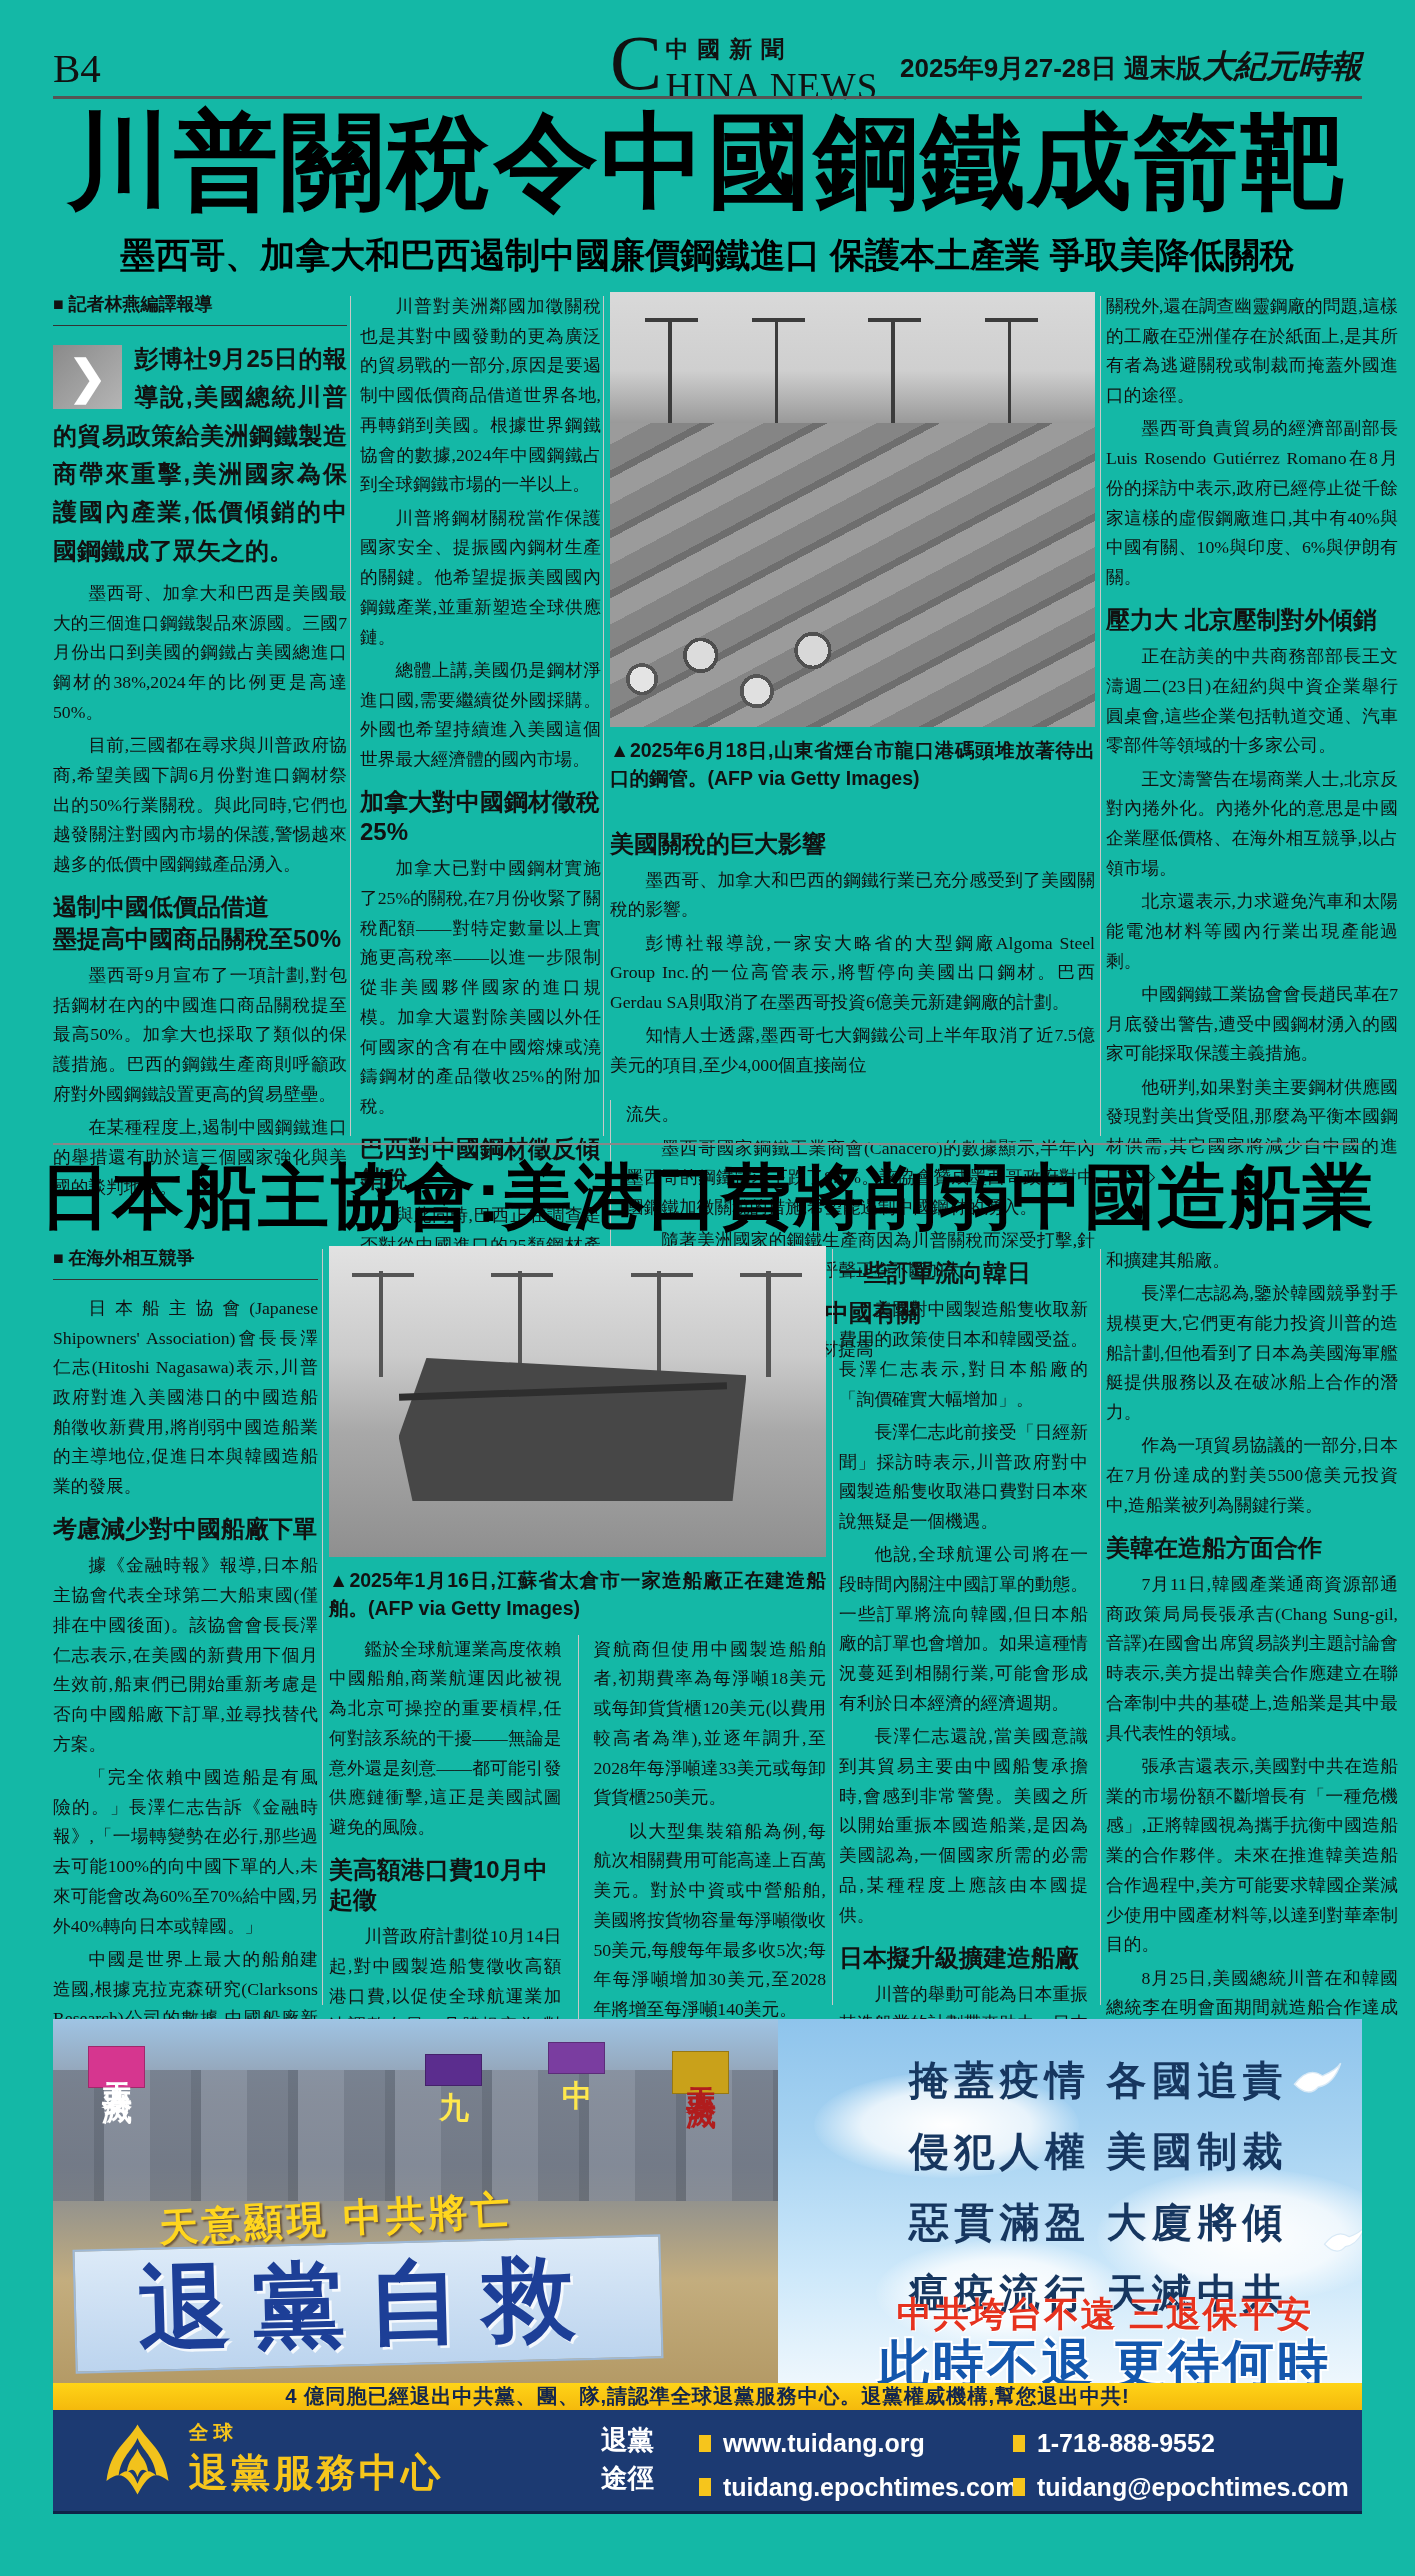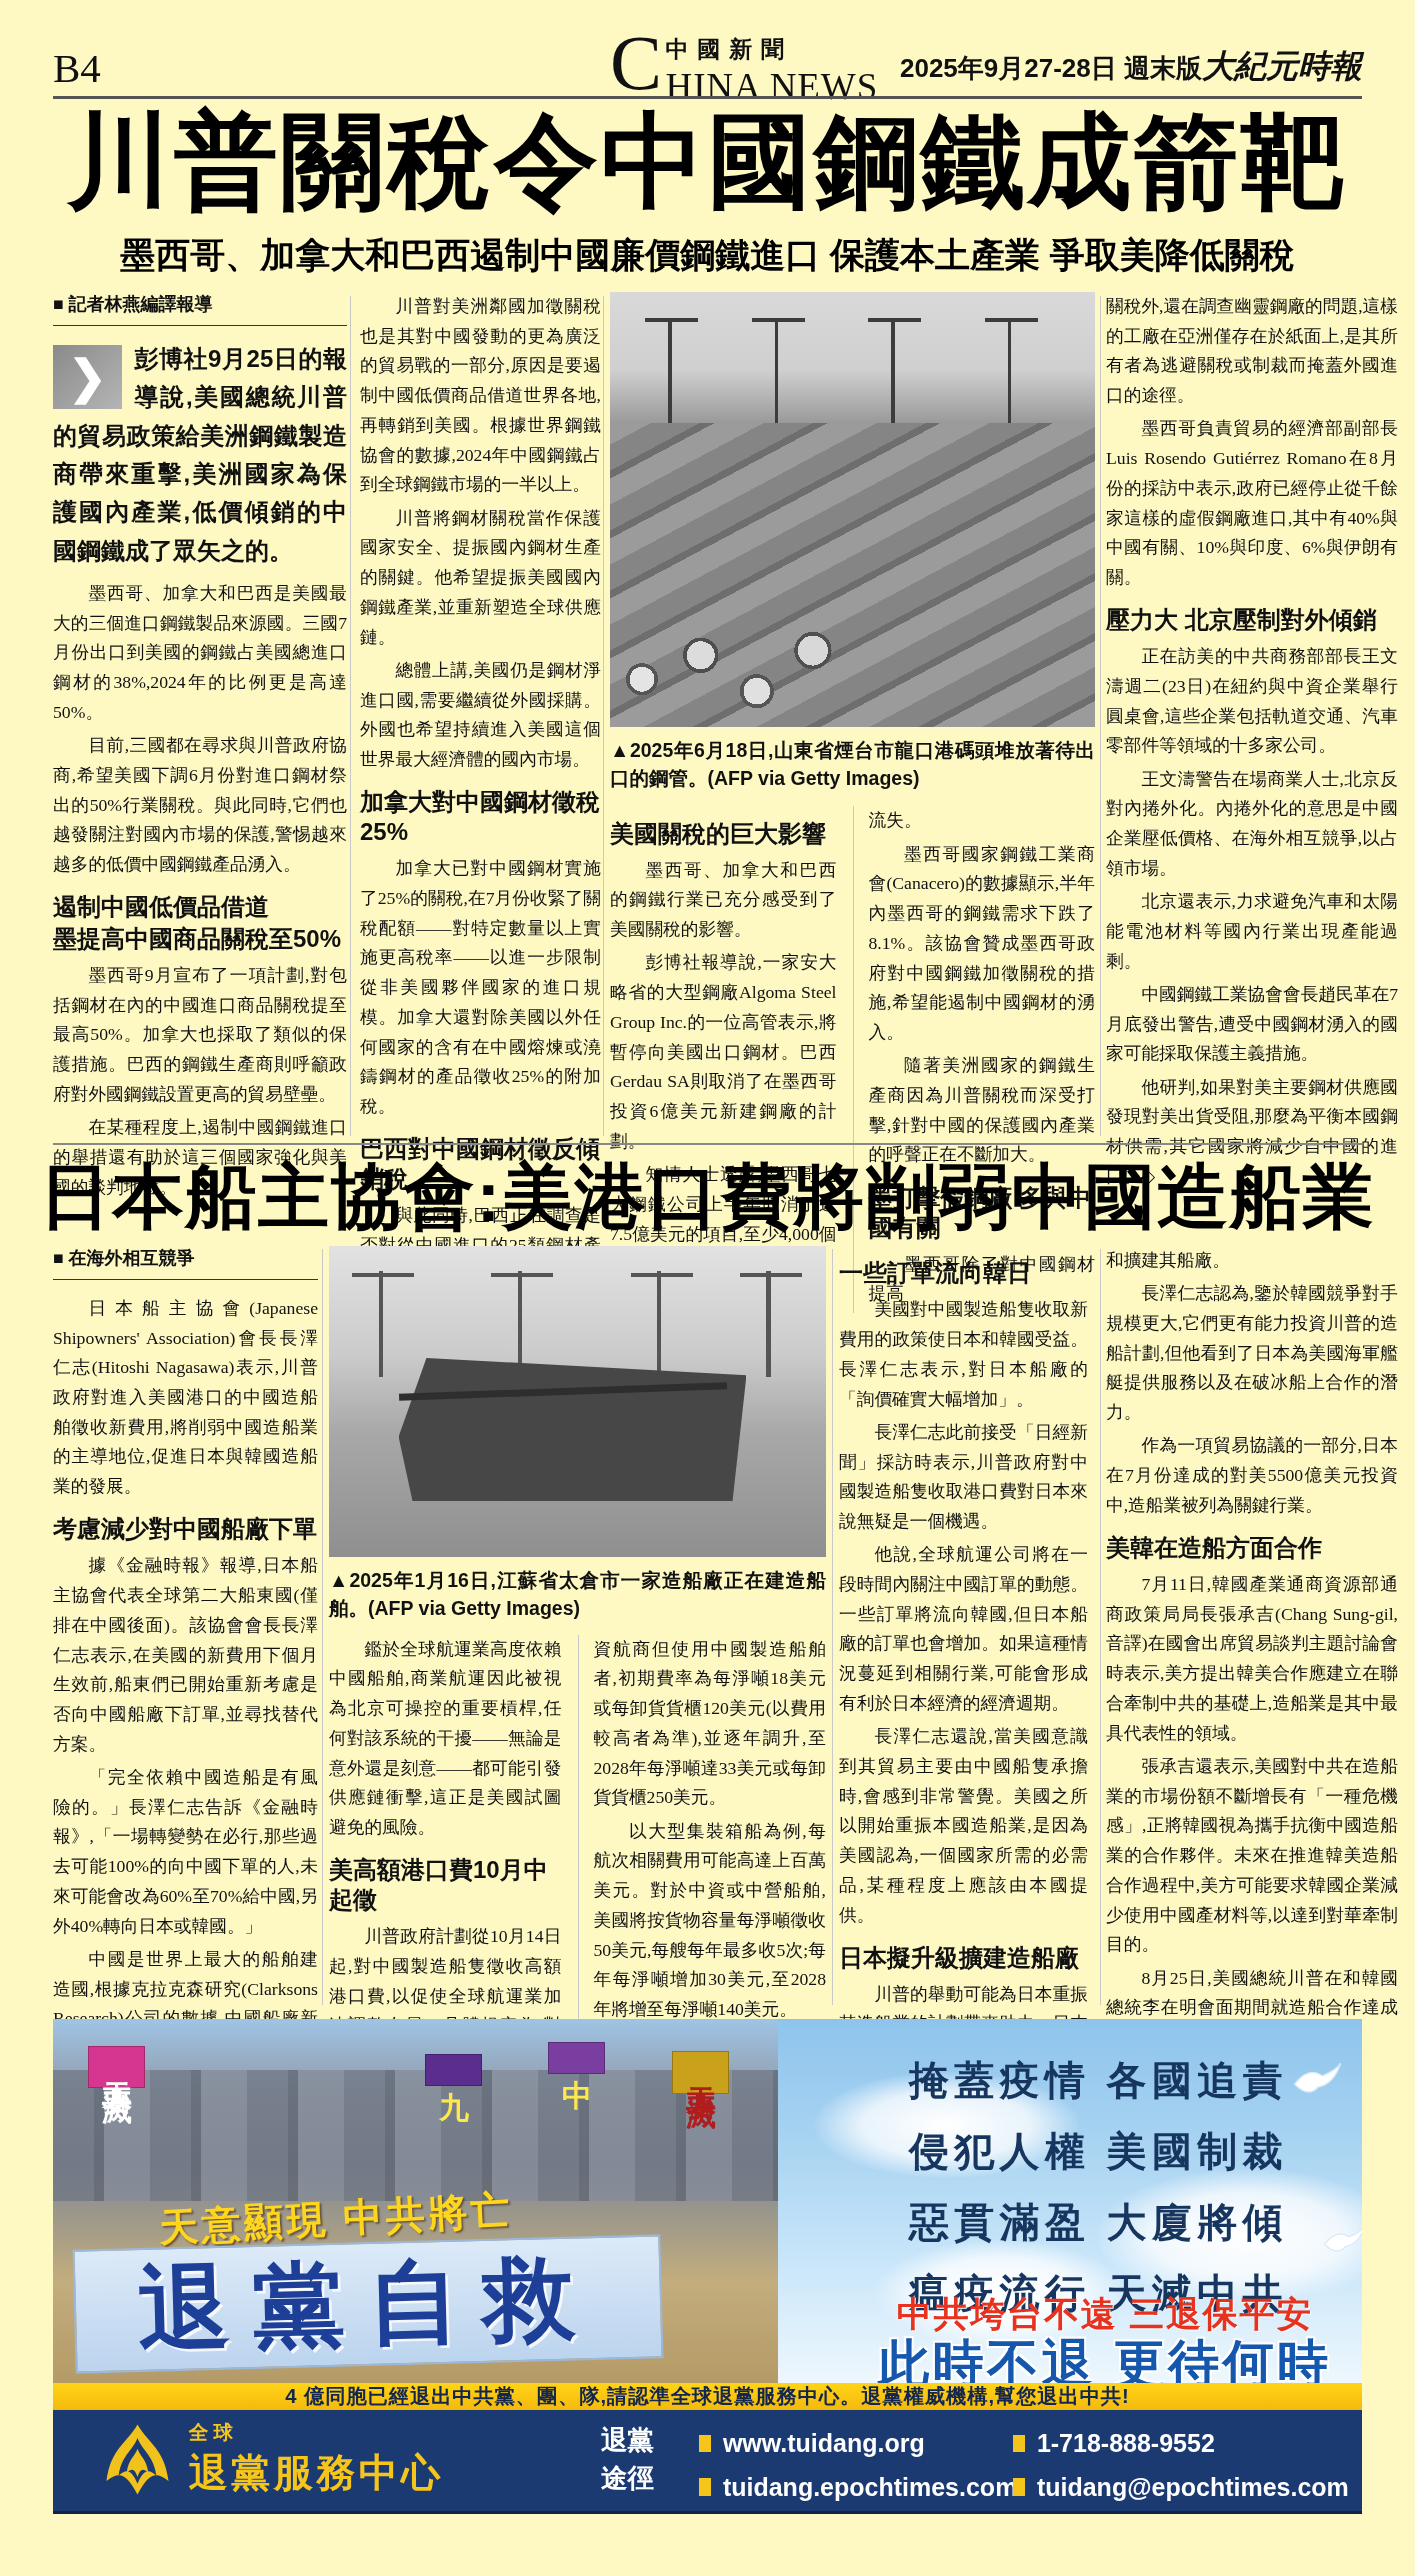--- a/index.html
+++ b/index.html
@@ -1,16 +1,16 @@
 <!DOCTYPE html>
 <html style="font-size:14px"><head>
 <meta charset="utf-8">
 <style>
   html,body{margin:0;padding:0;background:#e8e8e8;}
-  .page{position:relative;width:1415px;height:2576px;background:#fef9c3;margin:0 auto;overflow:hidden;
+  .page{position:relative;width:1415px;height:2576px;background:#14b8a6;margin:0 auto;overflow:hidden;
         font-family:"Liberation Serif","DejaVu Serif",serif;color:#111;}
   
   .masthead{position:absolute;left:53px;top:34px;width:1309px;height:58px;}
   .page-num{position:absolute;left:0;bottom:0;font-size:41px;font-family:"Liberation Serif",serif;}
   .logo{position:absolute;left:557px;top:-5.3px;display:flex;align-items:flex-start;}
   .logo-c{font-size:78px;line-height:67px;font-family:"Liberation Serif",serif;}
   .logo-right{display:flex;flex-direction:column;margin-left:3.5px;margin-top:5.3px;}
   .logo-zh{font-size:23px;letter-spacing:8.8px;font-family:"Liberation Sans",sans-serif;font-weight:bold;}
   .logo-en{font-size:37px;letter-spacing:0.9px;font-family:"Liberation Serif",serif;}
   .mast-right{position:absolute;right:0;bottom:3.5px;display:flex;align-items:baseline;gap:0;}
@@ -153,21 +153,21 @@
   <div class="colblock" style="left:610px;top:292px;width:485px;">
     <div class="photo1">
       <div class="crane" style="left:12%;"></div>
       <div class="crane" style="left:34%;"></div>
       <div class="crane" style="left:58%;"></div>
       <div class="crane" style="left:82%;"></div>
       <div class="pipes"></div>
       <div class="ends"></div>
     </div>
     <div class="caption">▲2025年6月18日,山東省煙台市龍口港碼頭堆放著待出口的鋼管。(AFP via Getty Images)</div>
-    <div class="mid-cols" style="margin-top:14px;">
+    <div class="mid-cols" style="margin-top:24px;flex-direction:column;">
       <div>
           <h3 class="subhead">美國關稅的巨大影響</h3>
           <p class="para">墨西哥、加拿大和巴西的鋼鐵行業已充分感受到了美國關稅的影響。</p>
           <p class="para">彭博社報導說,一家安大略省的大型鋼廠Algoma Steel Group Inc.的一位高管表示,將暫停向美國出口鋼材。巴西Gerdau SA則取消了在墨西哥投資6億美元新建鋼廠的計劃。</p>
           <p class="para">知情人士透露,墨西哥七大鋼鐵公司上半年取消了近7.5億美元的項目,至少4,000個直接崗位</p>
         </div>
       <div class="c-right">
           <p class="para cont">流失。</p>
           <p class="para">墨西哥國家鋼鐵工業商會(Canacero)的數據顯示,半年內墨西哥的鋼鐵需求下跌了8.1%。該協會贊成墨西哥政府對中國鋼鐵加徵關稅的措施,希望能遏制中國鋼材的湧入。</p>
           <p class="para">隨著美洲國家的鋼鐵生產商因為川普關稅而深受打擊,針對中國的保護國內產業的呼聲正在不斷加大。</p>

